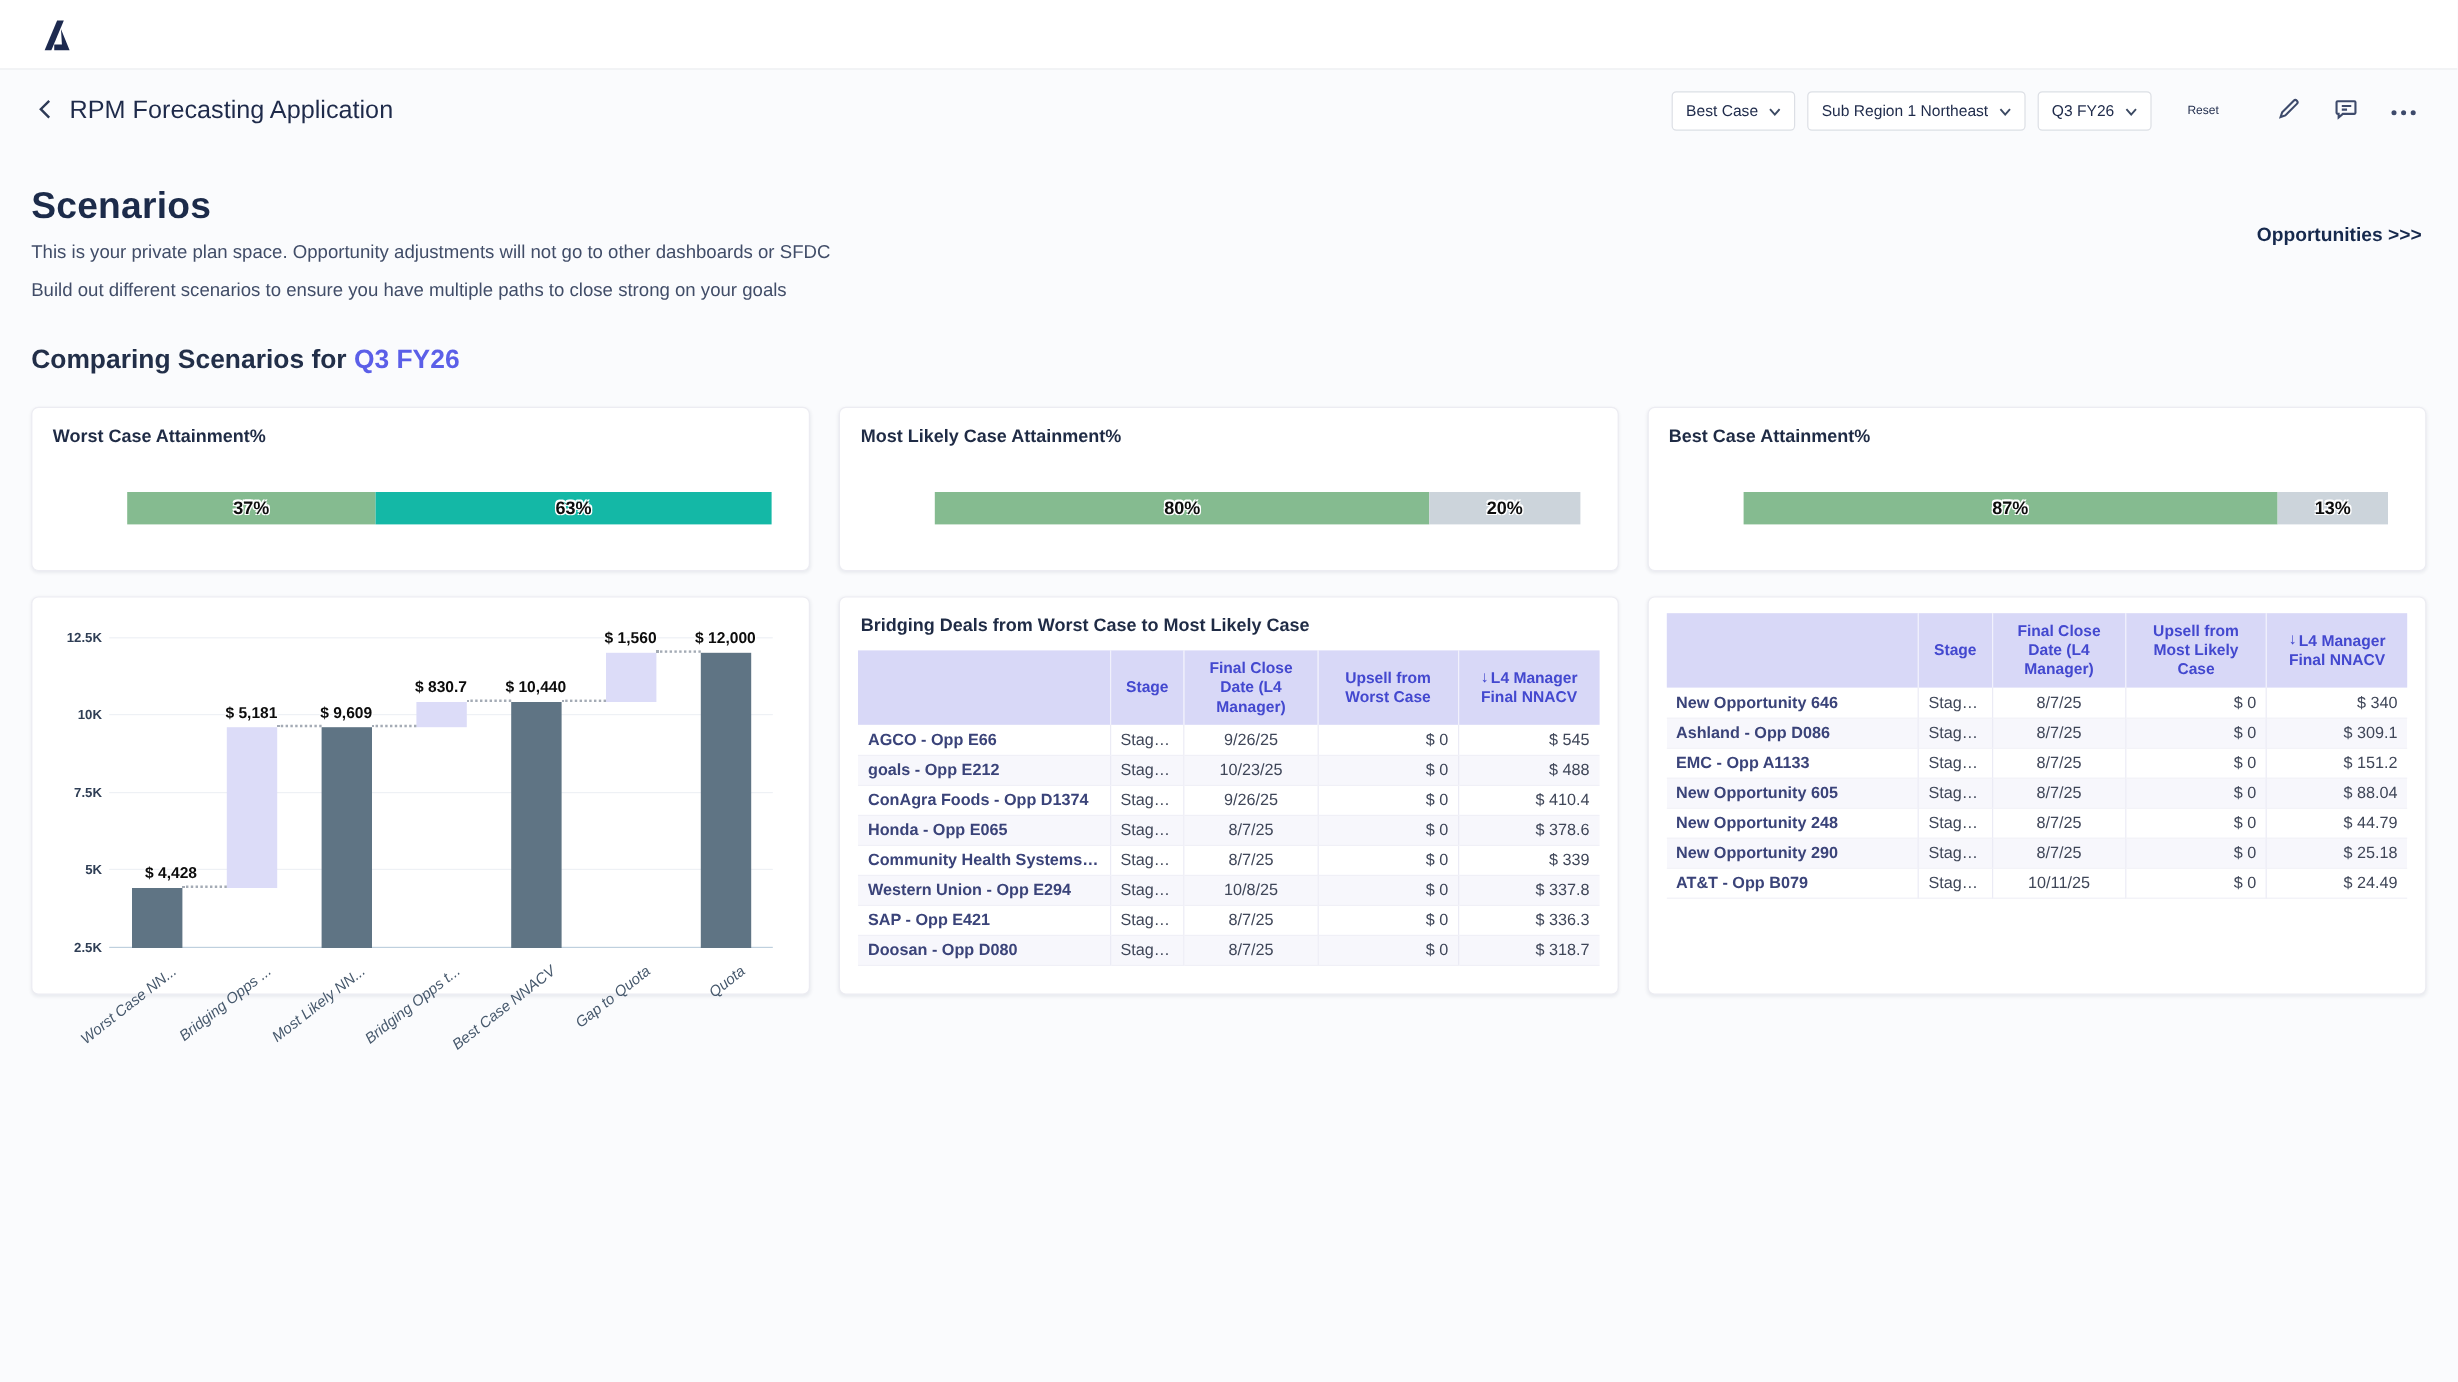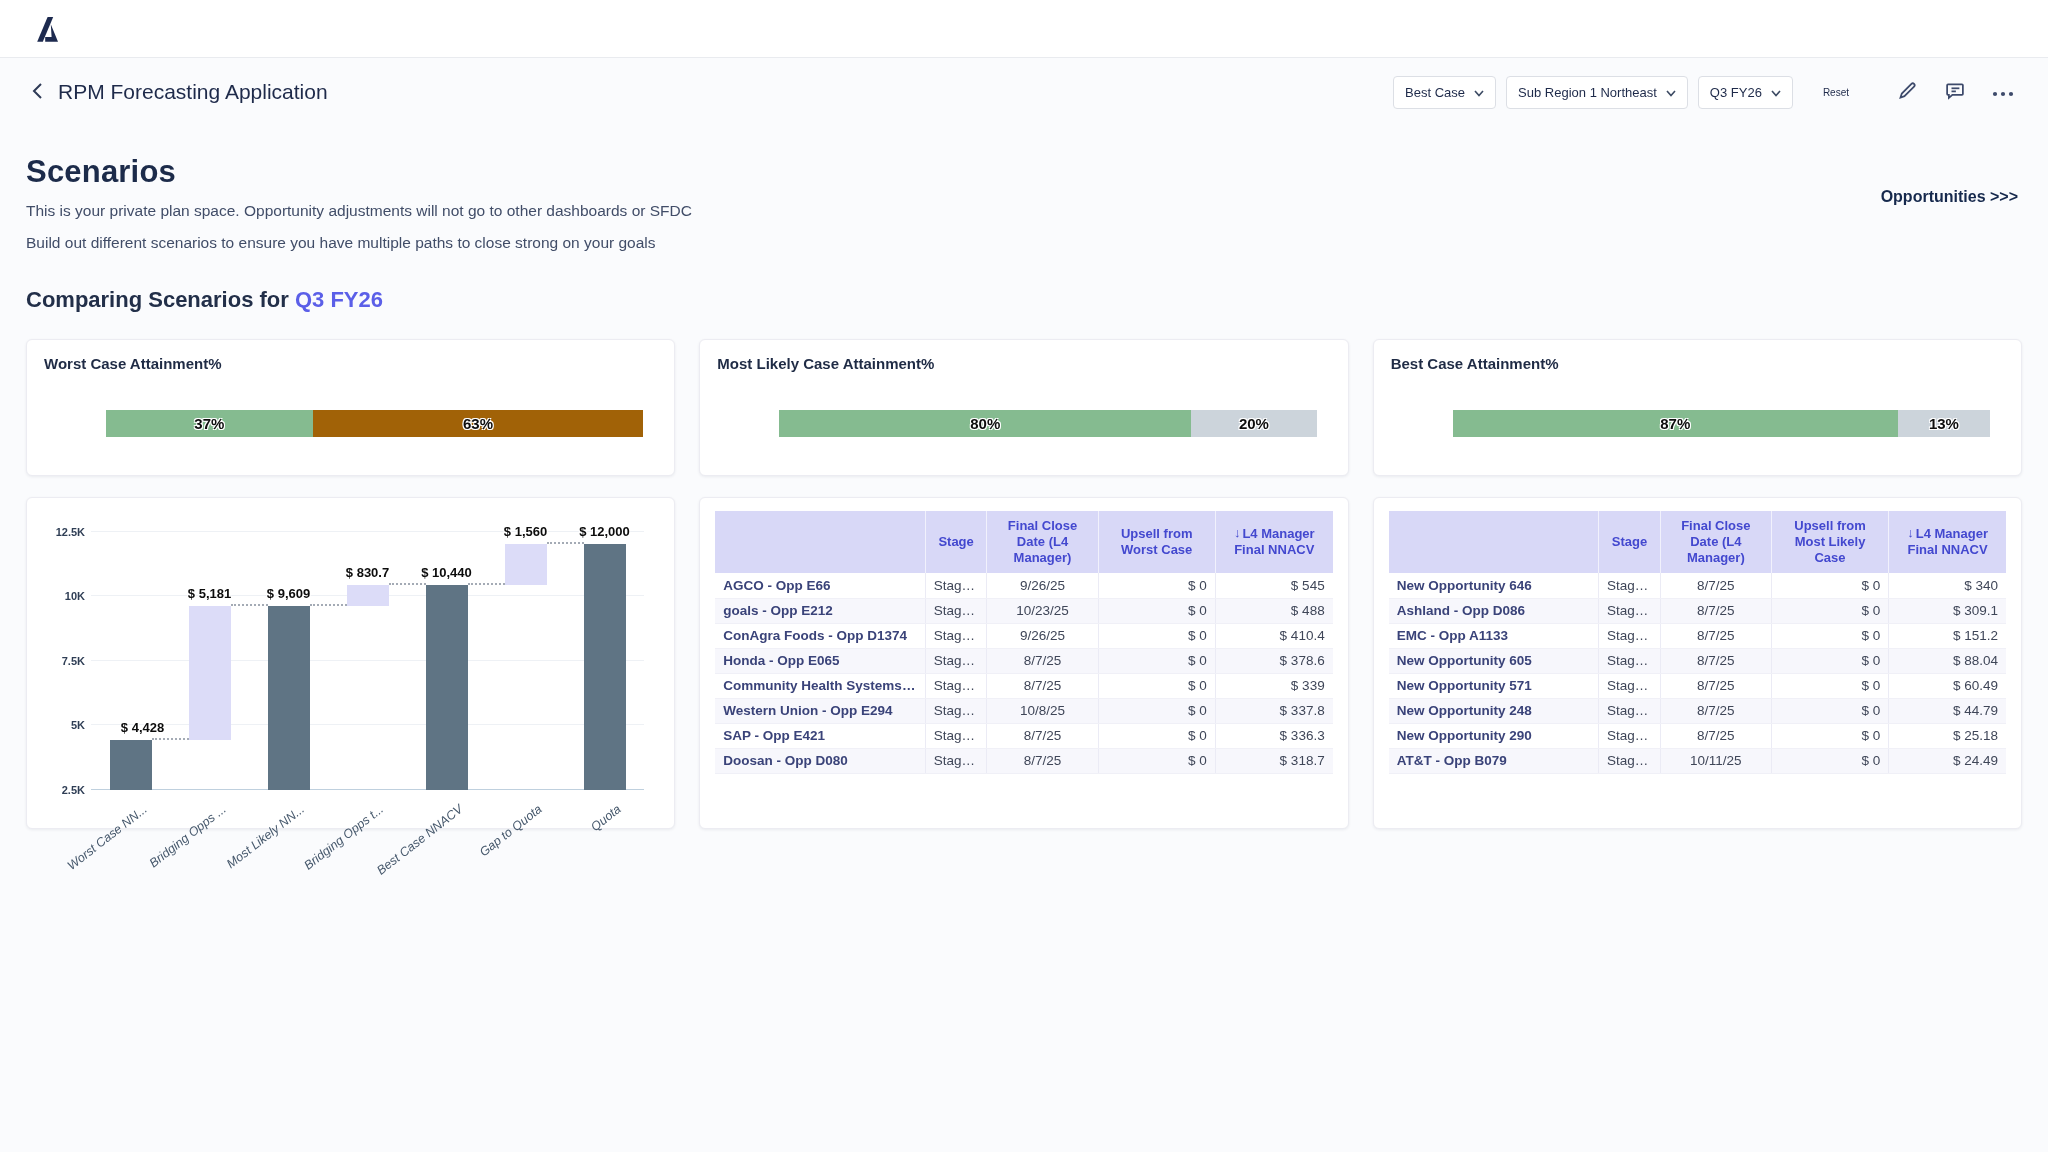--- a/index.html
+++ b/index.html
@@ -144,21 +144,21 @@
     <a class="opps-link">Opportunities &gt;&gt;&gt;</a>
   </div>
 
   <div class="comparing"><span>Comparing Scenarios for </span><span class="period">Q3 FY26</span></div>
 
   <div class="row1">
     <div class="card att-card">
       <div class="att-title">Worst Case Attainment%</div>
       <div class="progress">
         <div class="seg seg-green" style="flex-grow: 37; background: rgb(133, 187, 144);">37%</div>
-        <div class="seg seg-gray" style="flex-grow: 63; background: #a16207;">63%</div>
+        <div class="seg seg-gray" style="flex-grow: 63; background: #14b8a6;">63%</div>
       </div>
     </div>
     <div class="card att-card">
       <div class="att-title">Most Likely Case Attainment%</div>
       <div class="progress">
         <div class="seg seg-green" style="flex-grow: 80; background: rgb(133, 187, 144);">80%</div>
         <div class="seg seg-gray" style="flex-grow: 20; background: rgb(204, 212, 219);">20%</div>
       </div>
     </div>
     <div class="card att-card">
@@ -209,20 +209,21 @@
             <div class="xlabel" style="top: 270px; right: 345.5px;">Most Likely NN...</div>
             <div class="xlabel" style="top: 270px; right: 266.5px;">Bridging Opps t...</div>
             <div class="xlabel" style="top: 270px; right: 187.5px;">Best Case NNACV</div>
             <div class="xlabel" style="top: 270px; right: 108.5px;">Gap to Quota</div>
             <div class="xlabel" style="top: 270px; right: 29.5px;">Quota</div>
           </div>
       </div>
     </div>
 
     <div class="card tbl-card">
+      <div class="tbl-title">Bridging Deals from Worst Case to Most Likely Case</div>
       <table>
           <colgroup>
             <col style="width: 34%;">
             <col style="width: 10%;">
             <col style="width: 18%;">
             <col style="width: 19%;">
             <col style="width: 19%;">
           </colgroup>
           <thead>
             <tr>
@@ -335,27 +336,20 @@
               <td class="c-money">$ 151.2</td>
             </tr>
             <tr>
               <td class="c-name">New Opportunity 605</td>
               <td class="c-mid">Stage 2</td>
               <td class="c-mid">8/7/25</td>
               <td class="c-money">$ 0</td>
               <td class="c-money">$ 88.04</td>
             </tr>
             <tr>
-              <td class="c-name">New Opportunity 571</td>
-              <td class="c-mid">Stage 2</td>
-              <td class="c-mid">8/7/25</td>
-              <td class="c-money">$ 0</td>
-              <td class="c-money">$ 60.49</td>
-            </tr>
-            <tr>
               <td class="c-name">New Opportunity 248</td>
               <td class="c-mid">Stage 2</td>
               <td class="c-mid">8/7/25</td>
               <td class="c-money">$ 0</td>
               <td class="c-money">$ 44.79</td>
             </tr>
             <tr>
               <td class="c-name">New Opportunity 290</td>
               <td class="c-mid">Stage 2</td>
               <td class="c-mid">8/7/25</td>

